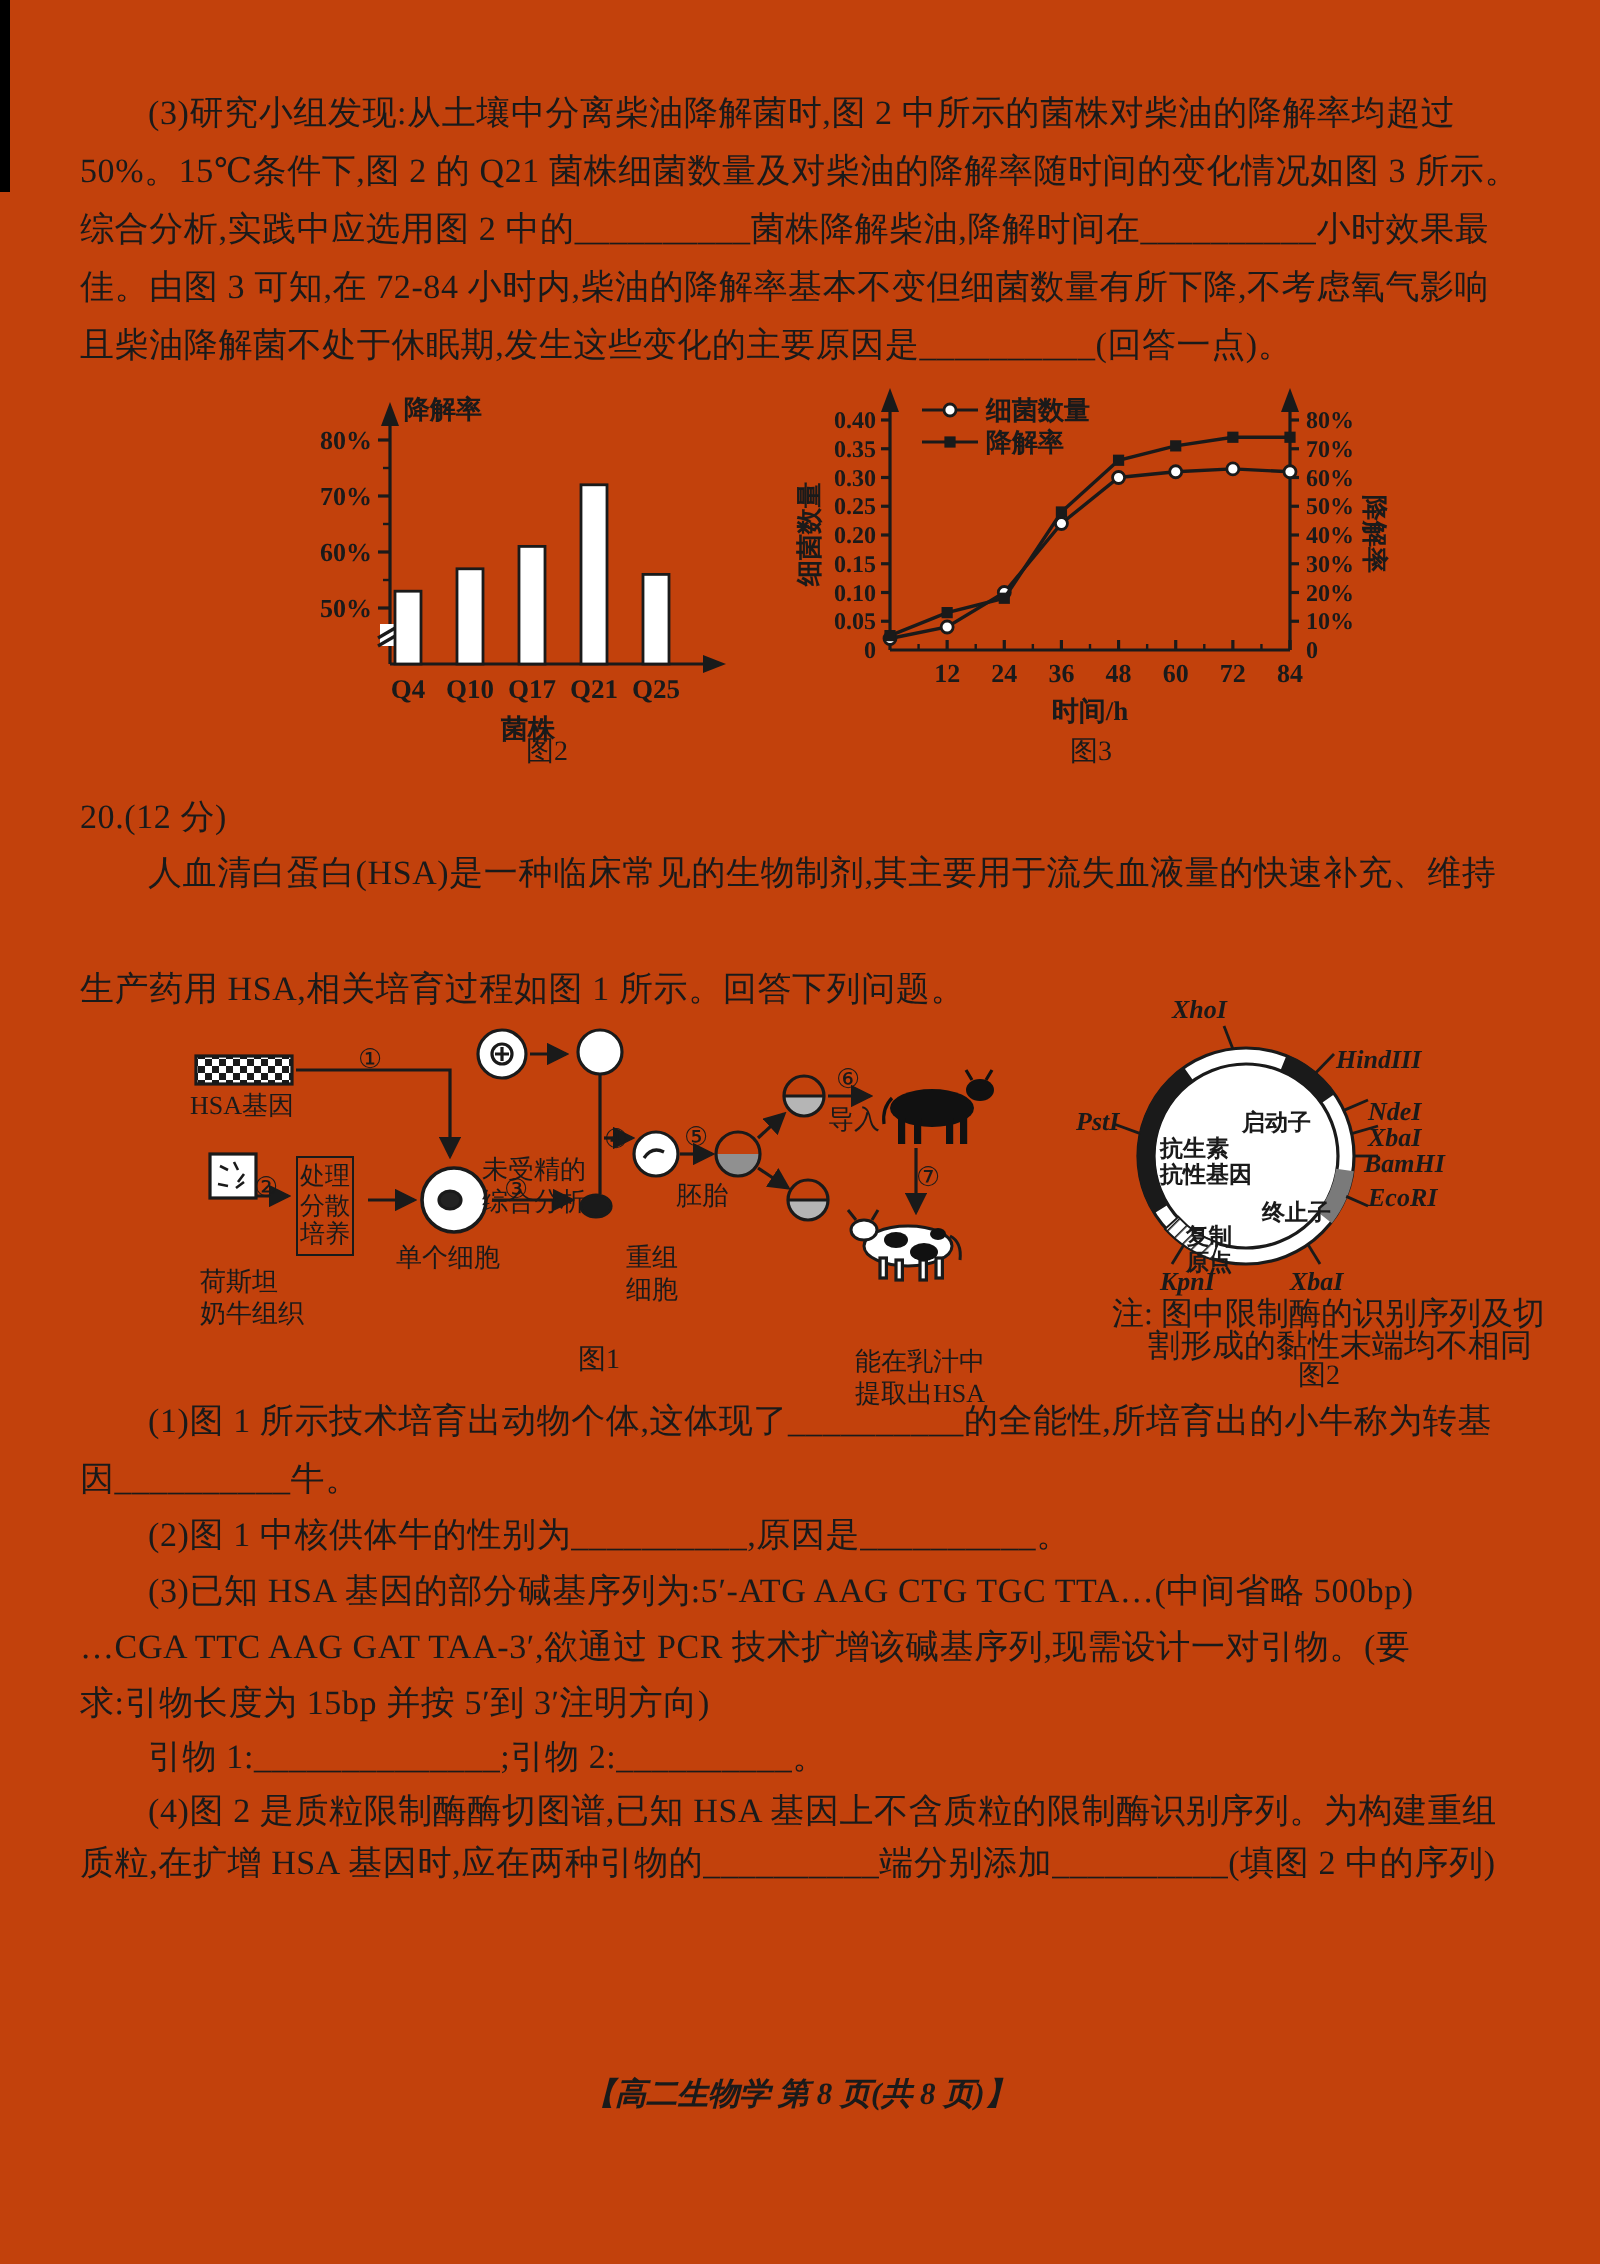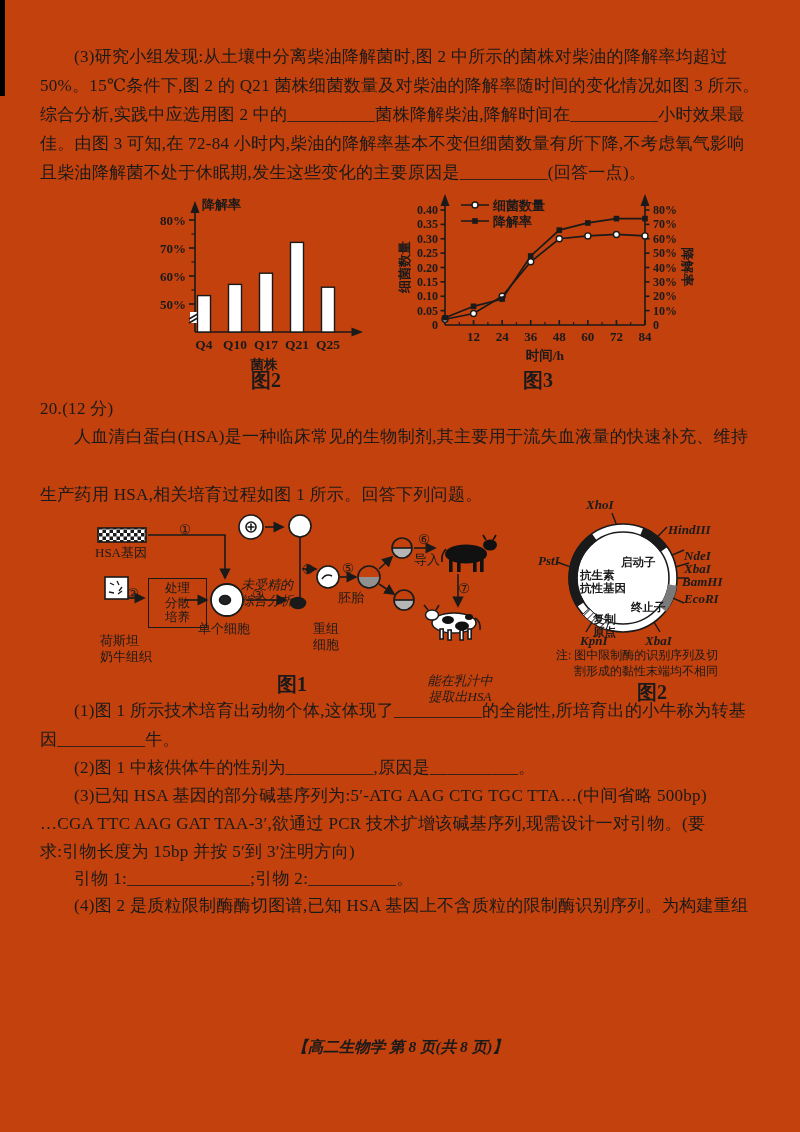--- a/index.html
+++ b/index.html
@@ -1,29 +1,29 @@
 <!DOCTYPE html>
 <html><head>
 <meta charset="utf-8">
 <style>
   html,body{margin:0;padding:0;background:#e8e8e8;}
   .page{position:relative;width:800px;height:1132px;background:#c2410c;overflow:hidden;
         font-family:"Liberation Serif","DejaVu Serif",serif;color:#1a1a1a;}
   .line{position:absolute;left:40px;width:734px;font-size:17px;line-height:20px;
         white-space:nowrap;letter-spacing:.3px;}
   .ind{padding-left:34px;}
-  .cap{position:absolute;font-size:20px;font-weight:bold;}
+  .cap{position:absolute;font-size:14px;font-weight:normal;margin-left:12px;}
   .lbl{position:absolute;font-size:13px;line-height:16px;white-space:pre;}
-  .ctr{text-align:center;font-style:italic;}
+  .ctr{text-align:center;}
   .circ{position:absolute;font-size:13.5px;}
   .enz{position:absolute;font-style:italic;font-weight:bold;font-size:13px;white-space:nowrap;text-align:right;}
   .pin{position:absolute;font-size:11.5px;font-weight:bold;line-height:13px;white-space:pre;margin-top:17px;}
-  .note{position:absolute;font-size:12px;white-space:nowrap;}
+  .note{position:absolute;font-size:16px;white-space:nowrap;}
   .treatbox{position:absolute;border:1.5px solid #1a1a1a;font-size:12.5px;line-height:14.5px;
-            text-align:left;padding:2px 16px;white-space:pre;}
+            text-align:left;padding:2px 1px;white-space:pre;}
   .footer{position:absolute;left:0;width:800px;text-align:center;font-size:15.5px;font-weight:bold;font-style:italic;}
   .scanbar{position:absolute;background:#000;}
   svg{position:absolute;overflow:visible;}
   svg text{font-family:"Liberation Serif","DejaVu Serif",serif;font-weight:bold;fill:#1a1a1a;}
 </style>
 </head>
 <body>
 
 <div class="page">
 
@@ -329,15 +329,16 @@
   <div class="cap" style="left:637px;top:679px">图2</div>
 
   <div class="line ind" style="top:701px">(1)图 1 所示技术培育出动物个体,这体现了__________的全能性,所培育出的小牛称为转基</div>
   <div class="line" style="top:730px">因__________牛。</div>
   <div class="line ind" style="top:758px">(2)图 1 中核供体牛的性别为__________,原因是__________。</div>
   <div class="line ind" style="top:786px">(3)已知 HSA 基因的部分碱基序列为:5′-ATG AAG CTG TGC TTA…(中间省略 500bp)</div>
   <div class="line" style="top:814px">…CGA TTC AAG GAT TAA-3′,欲通过 PCR 技术扩增该碱基序列,现需设计一对引物。(要</div>
   <div class="line" style="top:842px">求:引物长度为 15bp 并按 5′到 3′注明方向)</div>
   <div class="line ind" style="top:869px">引物 1:______________;引物 2:__________。</div>
   <div class="line ind" style="top:896px">(4)图 2 是质粒限制酶酶切图谱,已知 HSA 基因上不含质粒的限制酶识别序列。为构建重组</div>
+  <div class="line" style="top:922px">质粒,在扩增 HSA 基因时,应在两种引物的__________端分别添加__________(填图 2 中的序列)</div>
 
   <div class="footer" style="top:1037px">【高二生物学  第 8 页(共 8 页)】</div>
 </div>
 
 </body></html>

